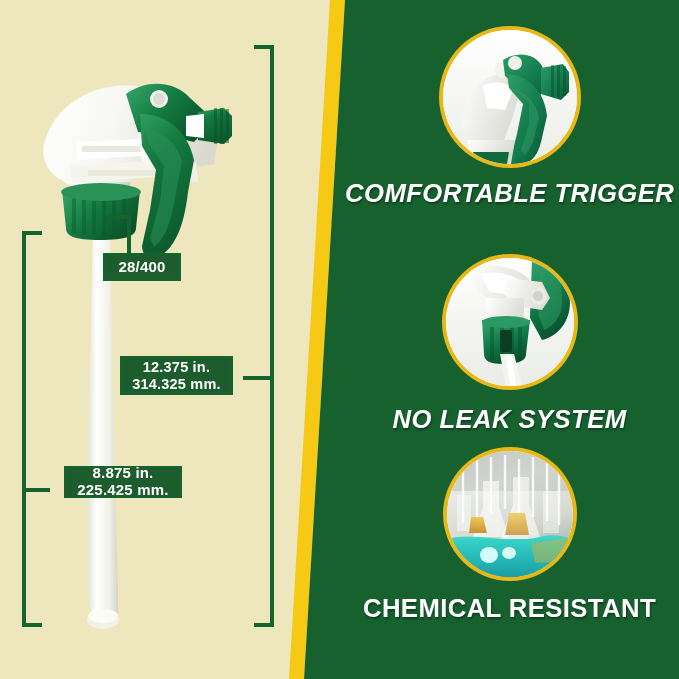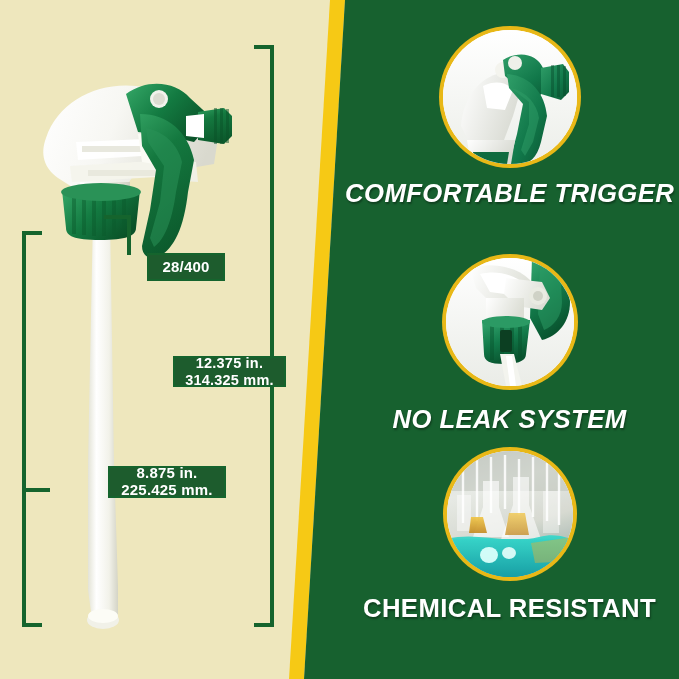--- a/index.html
+++ b/index.html
@@ -31,25 +31,24 @@
   .bk-h{position:absolute;height:4px;background:#15642d;}
 
   
   .callout{
     position:absolute;background:#1d5c2d;color:#ffffff;
     border:2px solid #15642d;
     font-weight:bold;letter-spacing:0.2px;
     display:flex;flex-direction:column;align-items:center;justify-content:center;
     line-height:1.12;
     box-sizing:border-box;
-    margin-left:44px;
   }
   .callout .ln{display:block;white-space:nowrap;}
   #callout-neck{left:103px;top:253px;width:78px;height:28px;font-size:15px;}
-  #callout-total{left:129px;top:356px;width:113px;height:31px;font-size:14.5px;}
+  #callout-total{left:120px;top:356px;width:113px;height:39px;font-size:14.5px;}
   #callout-tube{left:64px;top:466px;width:118px;height:32px;font-size:15px;}
 
   .leader{position:absolute;background:#15642d;}
 
   
   #sprayer{position:absolute;left:18px;top:42px;width:250px;height:600px;}
 
   
   .feature{position:absolute;width:339px;text-align:center;}
   #feature-0{left:340px;top:30px;font-style:italic;}

